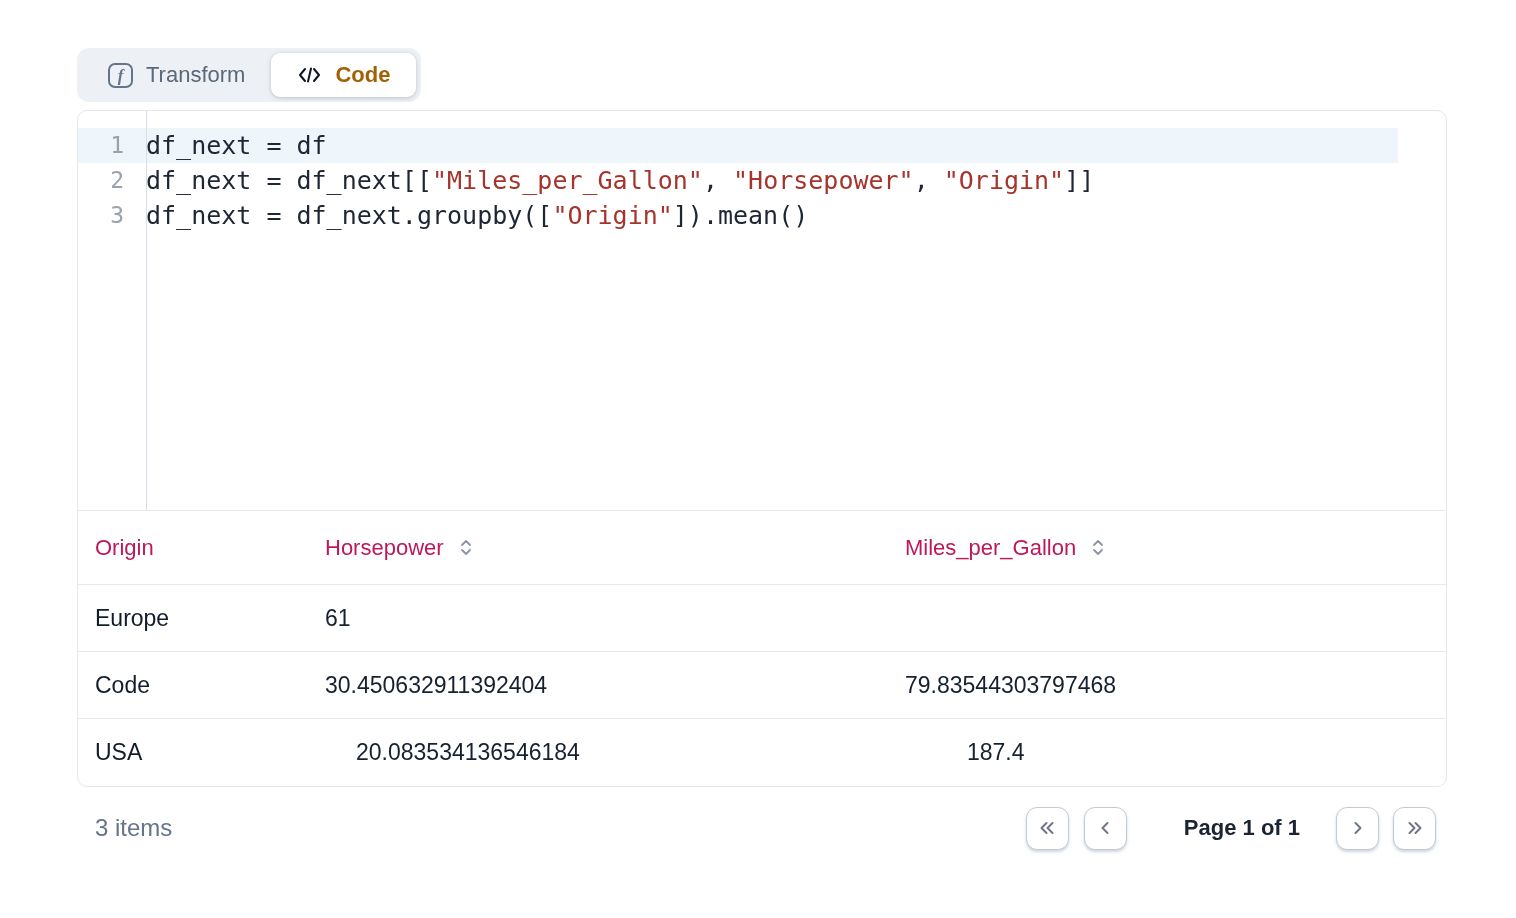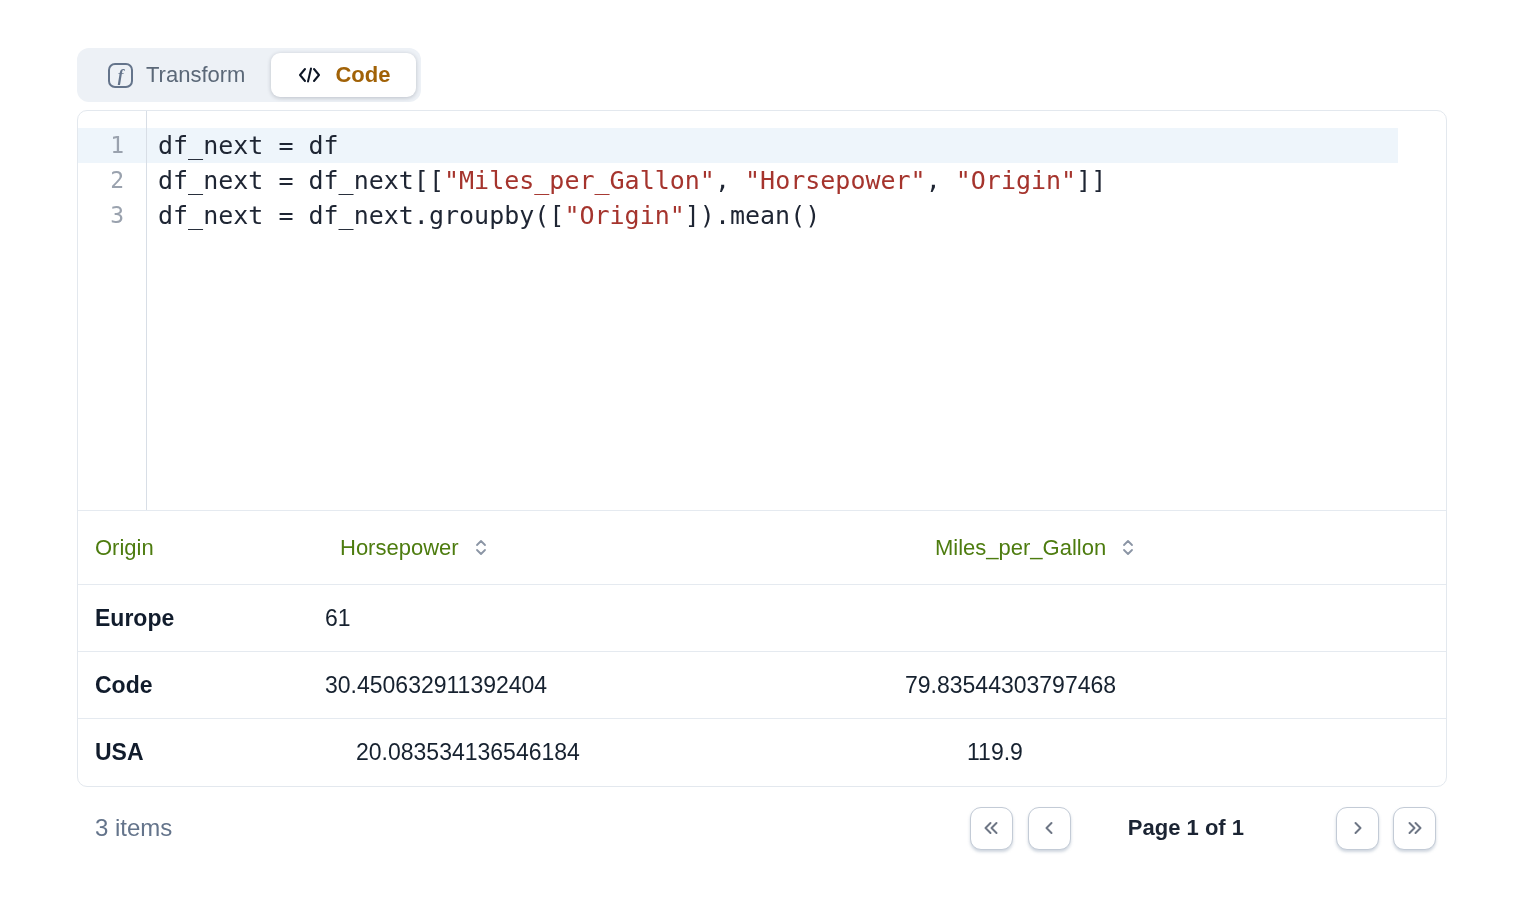--- a/index.html
+++ b/index.html
@@ -35,46 +35,46 @@
 
   .editor {
     height: 400px; border-bottom: 1px solid #e5eaf0; position: relative;
     padding-top: 17px;
     font-family: "DejaVu Sans Mono", monospace; font-size: 25px;
   }
   .gutter-rule { position: absolute; left: 68px; top: 0; bottom: 0; width: 1px; background: #d8dee6; z-index: 2; }
   .editor-line { display: flex; height: 35px; line-height: 35px; width: calc(100% - 48px); position: relative; z-index: 1; }
   .editor-line.hl { background: #eef5fb; }
   .ln { width: 68px; min-width: 68px; text-align: right; padding-right: 22px; color: #9aa2ae; font-size: 23px; }
-  .code-text { padding-left: 12px; white-space: pre; color: #1e2533; }
+  .code-text { white-space: pre; color: #1e2533; }
   .tok-string { color: #a5342d; }
 
   
   .thead, .trow {
     display: grid; grid-template-columns: 247px 580px 1fr; align-items: center;
   }
-  .thead { height: 74px; border-bottom: 1px solid #e5eaf0; color: #4d7c0f; font-size: 22px; gap: 15px; }
+  .thead { height: 74px; border-bottom: 1px solid #e5eaf0; color: #be185d; font-size: 22px; }
   .th { display: flex; align-items: center; gap: 14px; }
   .th:first-child, .td:first-child { padding-left: 17px; }
   .trow { height: 67px; font-size: 23px; color: #16212f; border-bottom: 1px solid #e5eaf0; }
   .trow:last-child { border-bottom: none; gap: 31px; }
-  .td.origin { font-weight: 700; color: #111c2c; }
+  .td.origin { font-weight: 400; color: #111c2c; }
   .sort-btn { display: flex; align-items: center; cursor: pointer; background: none; border: none; padding: 0; }
 
   
   .footer { display: flex; align-items: center; margin-top: 17px; height: 48px; }
   .items-label { font-size: 24px; color: #64748b; padding-left: 18px; flex: 1; }
   .pager { display: flex; align-items: center; margin-right: 11px; }
   .pbtn {
     width: 43px; height: 43px; border-radius: 11px; border: 1px solid #c3cbd6;
     background: #ffffff; display: flex; align-items: center; justify-content: center;
     box-shadow: 0 2px 3px rgba(148,163,184,0.45); cursor: pointer; padding: 0;
   }
   .gap-sm { margin-left: 15px; }
-  .page-label { font-size: 22px; font-weight: 600; color: #1b2433; margin: 0 92px 0 57px; }
+  .page-label { font-size: 22px; font-weight: 600; color: #1b2433; margin: 0 36px 0 57px; }
 </style>
 </head>
 <body>
 
 <div class="wrapper">
 
   
   <div class="tabbar">
     <div class="tab">
       <span class="func-icon">f</span>
@@ -148,21 +148,21 @@
           <div class="td">61</div>
         </div>
         <div class="trow">
           <div class="td origin">Code</div>
           <div class="td">30.450632911392404</div>
           <div class="td">79.83544303797468</div>
         </div>
         <div class="trow">
           <div class="td origin">USA</div>
           <div class="td">20.083534136546184</div>
-          <div class="td">119.9</div>
+          <div class="td">187.4</div>
         </div>
       </div>
 
   </div>
 
   
   <div class="footer">
     <div class="items-label">3 items</div>
     <div class="pager">
       <button class="pbtn">

